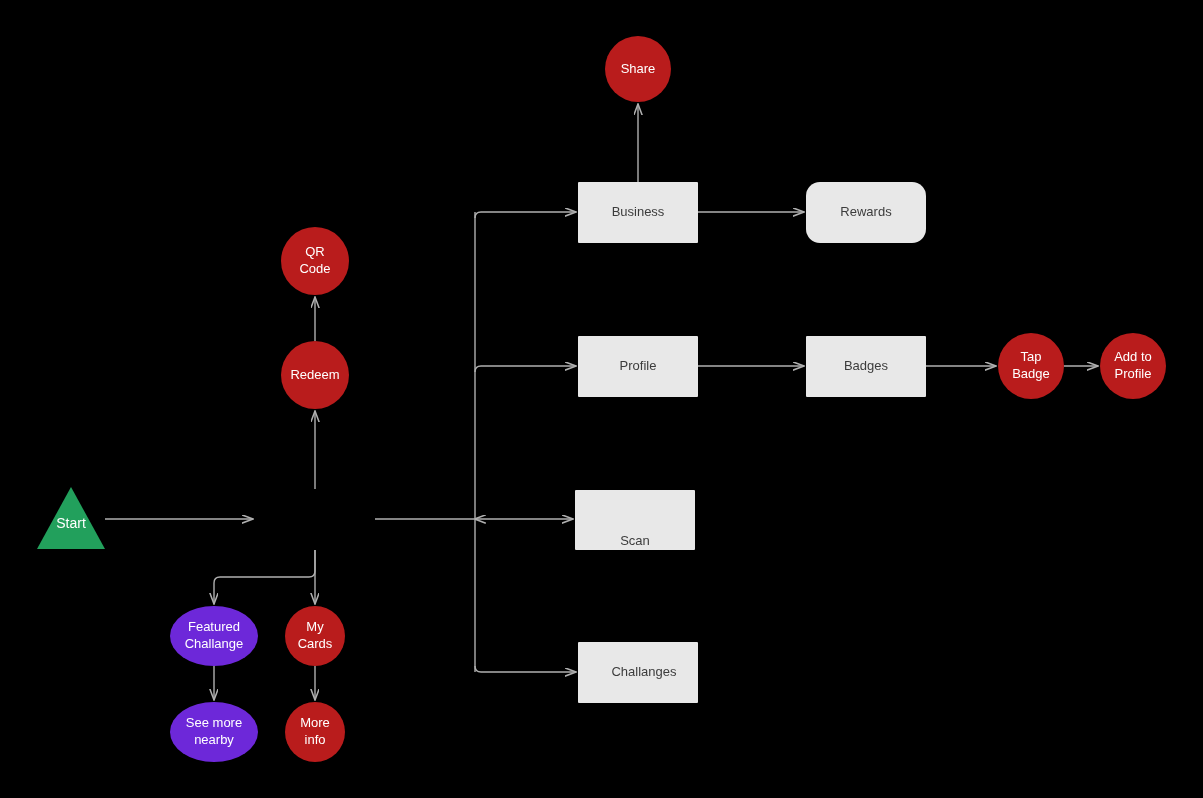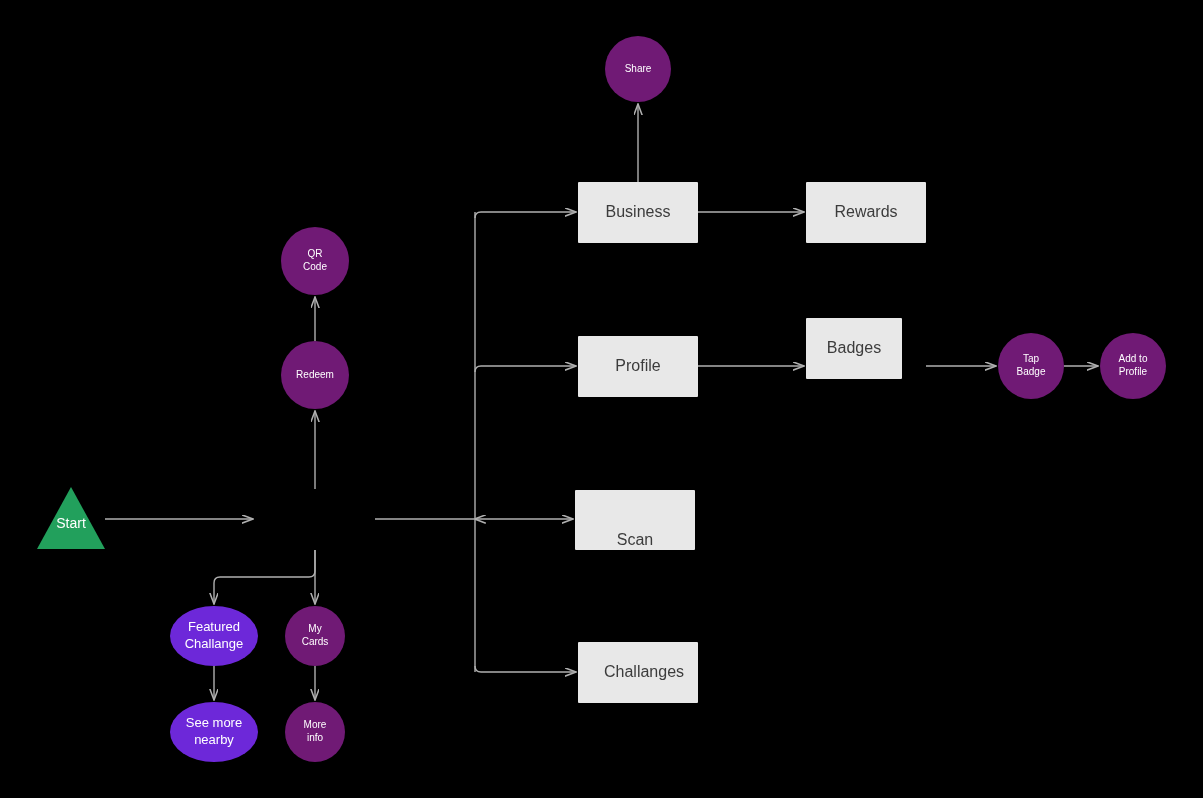--- a/index.html
+++ b/index.html
@@ -34,27 +34,27 @@
     align-items: center;
     justify-content: center;
     text-align: center;
     box-sizing: border-box;
     line-height: 1.28;
     white-space: pre-line;
   }
   .node.rect {
     background: #e8e8e8;
     color: #3c3c3c;
-    font-size: 16px;
+    font-size: 13px;
     border-radius: 1px;
   }
   .node.circle {
-    background: #701a75;
+    background: #b91c1c;
     color: #ffffff;
-    font-size: 10px;
+    font-size: 13px;
     border-radius: 50%;
   }
   .node.ellipse {
     background: #6d28d9;
     color: #ffffff;
     font-size: 13px;
     border-radius: 50%;
   }
   .node.triangle {
     color: #ffffff;
@@ -170,29 +170,29 @@
   </div>
 
   <div class="node rect" style="left:578px; top:182px; width:120px; height:61px;">
     <span class="label">Business</span>
   </div>
 
   <div class="node circle" style="left:605px; top:36px; width:66px; height:66px;">
     <span class="label">Share</span>
   </div>
 
-  <div class="node rect" style="left:806px; top:182px; width:120px; height:61px;">
+  <div class="node rect" style="left:806px; top:182px; width:120px; height:61px;border-radius:14px;">
     <span class="label">Rewards</span>
   </div>
 
   <div class="node rect" style="left:578px; top:336px; width:120px; height:61px;">
     <span class="label">Profile</span>
   </div>
 
-  <div class="node rect" style="left:806px; top:318px; width:96px; height:61px;">
+  <div class="node rect" style="left:806px; top:336px; width:120px; height:61px;">
     <span class="label">Badges</span>
   </div>
 
   <div class="node circle" style="left:998px; top:333px; width:66px; height:66px;">
     <span class="label">Tap
 Badge</span>
   </div>
 
   <div class="node circle" style="left:1100px; top:333px; width:66px; height:66px;">
     <span class="label">Add to

